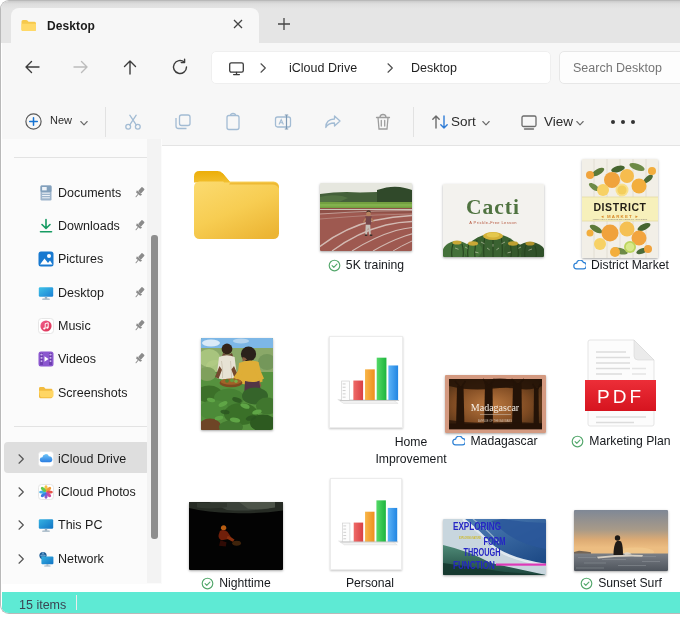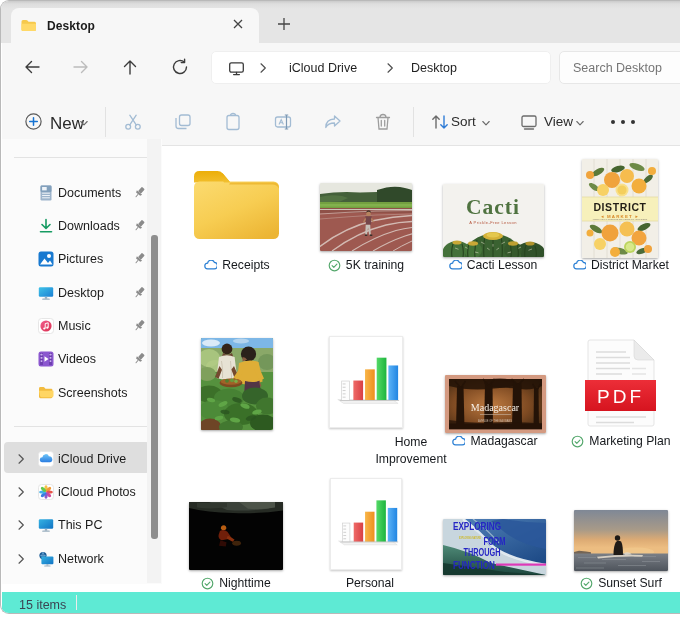--- a/index.html
+++ b/index.html
@@ -92,21 +92,21 @@
     <div id="search">
         <span style="position:absolute;left:13px;top:9px;font-size:12.5px;color:#757575;">Search Desktop</span>
       </div>
   </div>
 
   <div id="toolbar">
     <svg class="abs" style="left:23px;top:22px" width="17" height="17" viewBox="0 0 17 17">
         <circle cx="8.5" cy="8.5" r="7.6" fill="none" stroke="#5a5a5a" stroke-width="1.2"></circle>
         <path d="M8.5 4.7 V12.3 M4.7 8.5 H12.3" stroke="#1673d2" stroke-width="1.5" stroke-linecap="round"></path>
       </svg>
-    <span class="abs" style="left:48px;top:23px;font-size:17px;color:#2b2b2b;">New</span>
+    <span class="abs" style="left:48px;top:23px;font-size:11px;color:#2b2b2b;">New</span>
     <svg class="abs" style="left:77px;top:27px" width="10" height="10" viewBox="0 0 10 10">
         <path d="M1.8 3.5 L5 6.8 L8.2 3.5" stroke="#6a6a6a" stroke-width="1.1" fill="none" stroke-linecap="round" stroke-linejoin="round"></path>
       </svg>
     <div class="tdiv" style="left:103px"></div>
 
     <svg class="tool" style="left:121px" width="20" height="20" viewBox="0 0 20 20">
         <g stroke="#a3bcd4" stroke-width="1.3" fill="none" stroke-linecap="round">
           <circle cx="5.2" cy="14.8" r="2.4"></circle>
           <circle cx="14.8" cy="14.8" r="2.4"></circle>
           <path d="M6.8 12.9 L13.2 3.2 M13.2 12.9 L6.8 3.2"></path>
@@ -394,26 +394,20 @@
             <stop offset="0" stop-color="#fbd96c"></stop>
             <stop offset="0.5" stop-color="#f7cd52"></stop>
             <stop offset="1" stop-color="#ecb534"></stop>
           </linearGradient>
       </defs>
       <path d="M0 14 V5.5 Q0 0 5.5 0 H23.5 Q26.6 0 28.6 2.3 L36.4 11.5 H0 z" fill="url(#ftab)"></path>
       <rect x="0" y="10.5" width="85" height="57.5" rx="5.5" fill="url(#fbody)"></rect>
       <path d="M28.6 2.3 L36.4 11.5 L30 11.5 L26 4.5 z" fill="url(#ftab)"></path>
       <path d="M36.4 11.5 H79.5 Q85 11.5 85 17 V17.5 Q83 13.5 78 13.5 H35 z" fill="#eaaf22" opacity="0.7"></path>
     </svg>
-    <div class="label" style="left:11px;top:111px;width:128px">
-      <svg width="13" height="10" viewBox="0 0 13 10">
-          <path d="M3.7 8.9 a2.85 2.85 0 0 1 -0.1-5.7 a3.5 3.5 0 0 1 6.7-0.9 a2.65 2.65 0 0 1 -0.5 6.6 z" fill="none" stroke="#2a7fd4" stroke-width="1.2"></path>
-        </svg>
-      <span>Receipts</span>
-    </div>
 
     <svg class="thumb photo" style="left:158px;top:36px" width="92" height="68" viewBox="0 0 92 68">
       <rect width="92" height="68" fill="#e6e7df"></rect>
       <path d="M0 11 Q20 8 40 9.5 L92 8 V22 H0 z" fill="#44603a"></path>
       <path d="M57 7 Q70 2.5 80 4 Q88 5.5 92 7 V20 H57 z" fill="#30492a"></path>
       <path d="M0 14 Q10 11 22 13 l6 2 -8 3.5 -20 1 z" fill="#527243"></path>
       <rect y="19" width="92" height="8" fill="#73a041"></rect>
       <rect y="21" width="92" height="2.6" fill="#82b14d"></rect>
       <path d="M0 25 h92 v43 h-92 z" fill="#9e5950"></path>
       <path d="M0 25 h92 v5 h-92 z" fill="#8f5148"></path>
@@ -460,26 +454,20 @@
       <ellipse cx="50" cy="52" rx="10" ry="4" fill="#d4b13a"></ellipse>
       <ellipse cx="50" cy="51" rx="6.5" ry="2.6" fill="#e4c84e"></ellipse>
       <ellipse cx="30" cy="59.5" rx="5" ry="2.2" fill="#c9a836"></ellipse>
       <ellipse cx="70" cy="59.5" rx="5" ry="2.2" fill="#bd9f32"></ellipse>
       <ellipse cx="14" cy="58.5" rx="4.5" ry="2" fill="#c9a836"></ellipse>
       <ellipse cx="87" cy="59.5" rx="4.5" ry="2" fill="#b0942e"></ellipse>
       <g stroke="#e9e5cf" stroke-width="0.55" fill="none" opacity="0.95">
         <path d="M38 58 l3.5 1.8 M62 58 l-3.5 1.8 M44 64 l2.6 1.8 M56 64 l-2.6 1.8 M32 68 l3.5 0.9 M68 68 l-3.5 0.9 M12 64 l3.5 1.3 M89 65 l-3.5 1.3 M50 60 l0 2.6 M22 63 l2.6 1.3 M78 63 l-2.6 1.3"></path>
       </g>
     </svg>
-    <div class="label" style="left:267px;top:111px;width:128px">
-      <svg width="13" height="10" viewBox="0 0 13 10">
-          <path d="M3.7 8.9 a2.85 2.85 0 0 1 -0.1-5.7 a3.5 3.5 0 0 1 6.7-0.9 a2.65 2.65 0 0 1 -0.5 6.6 z" fill="none" stroke="#2a7fd4" stroke-width="1.2"></path>
-        </svg>
-      <span>Cacti Lesson</span>
-    </div>
 
     <svg class="thumb photo" style="left:420px;top:12px" width="76" height="99" viewBox="0 0 76 99">
       <rect width="76" height="99" fill="#f2efe7"></rect>
       <g stroke="#e2ded3" stroke-width="1">
           <path d="M12 0 V99 M25 0 V99 M38 0 V99 M51 0 V99 M64 0 V99"></path>
         </g>
       <g>
         <ellipse cx="16" cy="13" rx="7" ry="3" fill="#5c7a3a" transform="rotate(-30 16 13)"></ellipse>
         <ellipse cx="55" cy="8" rx="8" ry="3.2" fill="#6d8a46" transform="rotate(20 55 8)"></ellipse>
         <ellipse cx="66" cy="20" rx="6" ry="2.6" fill="#4c6b38" transform="rotate(-40 66 20)"></ellipse>

